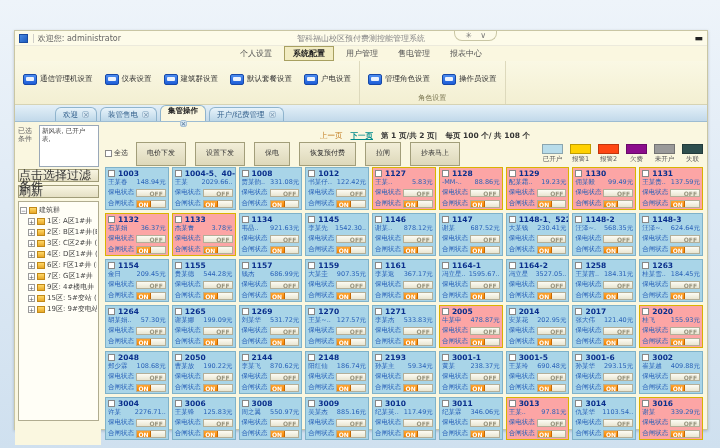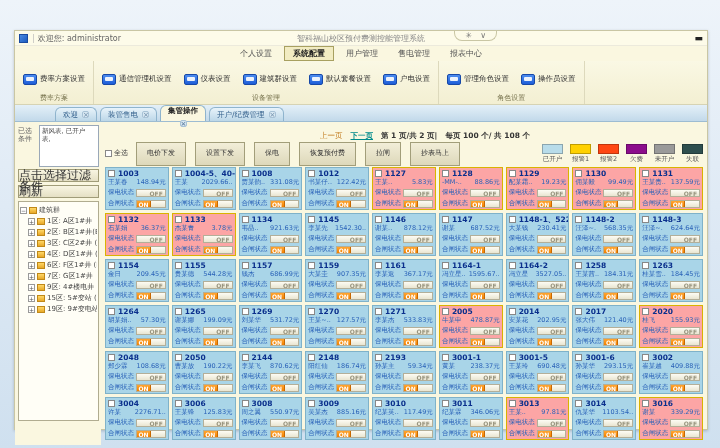--- a/index.html
+++ b/index.html
@@ -101,46 +101,38 @@
       <span class="menu-item active">系统配置</span>
       <span class="menu-item">用户管理</span>
       <span class="menu-item">售电管理</span>
       <span class="menu-item">报表中心</span>
     </div>
 
   <div class="ribbon" id="ribbon">
       <div class="rgroup">
         <span class="rbtn">
           <span class="ricon"></span>
-          <span class="rbtn-label">费率方案设置</span>
-        </span>
-        <div class="glabel">费率方案</div>
-      </div>
-      <div class="rgroup">
-        <span class="rbtn">
-          <span class="ricon"></span>
           <span class="rbtn-label">通信管理机设置</span>
         </span>
         <span class="rbtn">
           <span class="ricon"></span>
           <span class="rbtn-label">仪表设置</span>
         </span>
         <span class="rbtn">
           <span class="ricon"></span>
           <span class="rbtn-label">建筑群设置</span>
         </span>
         <span class="rbtn">
           <span class="ricon"></span>
           <span class="rbtn-label">默认套餐设置</span>
         </span>
         <span class="rbtn">
           <span class="ricon"></span>
           <span class="rbtn-label">户电设置</span>
         </span>
-        <div class="glabel">设备管理</div>
       </div>
       <div class="rgroup">
         <span class="rbtn">
           <span class="ricon"></span>
           <span class="rbtn-label">管理角色设置</span>
         </span>
         <span class="rbtn">
           <span class="ricon"></span>
           <span class="rbtn-label">操作员设置</span>
         </span>

